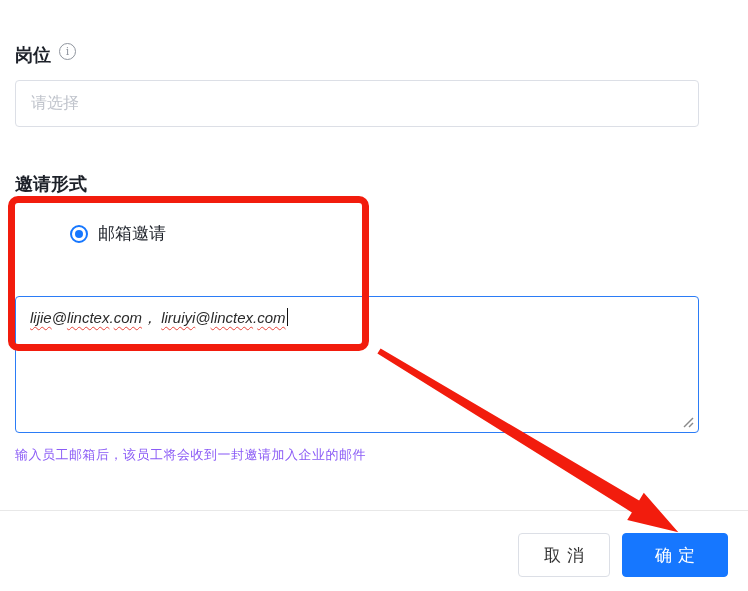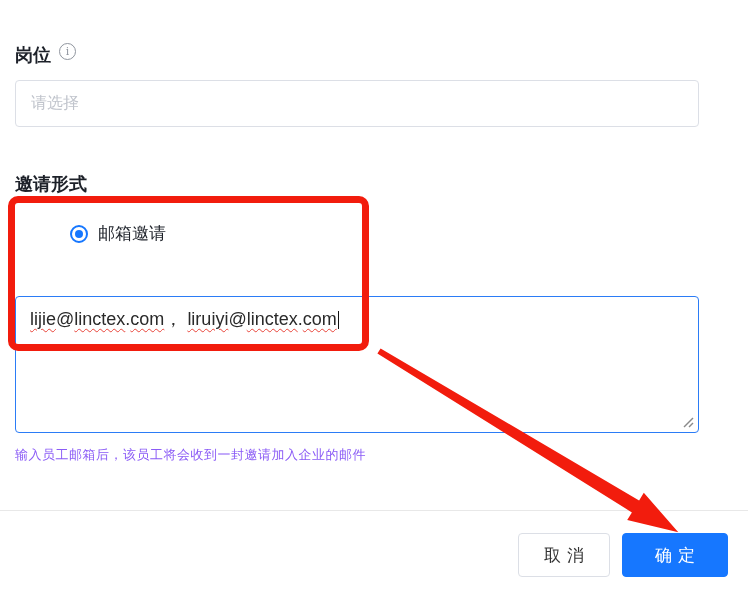--- a/index.html
+++ b/index.html
@@ -32,22 +32,23 @@
   .radio-circle.off { border: 1px solid #d9dce3; }
   .radio-circle.on { border: 2px solid #1677ff; display: flex; align-items: center; justify-content: center; }
   .radio-dot { width: 8px; height: 8px; border-radius: 50%; background: #1677ff; }
   .radio-label { font-size: 17px; color: #1d2129; margin-left: 10px; }
   .radio-gap { width: 48px; }
 
   
   .email-area {
     left: 15px; top: 296px; width: 684px; height: 137px;
     border: 1.5px solid #2b7cf6; border-radius: 4px; background: #fff;
-    padding: 10px 14px; font-size: 18px; color: #2a2a2a; line-height: 1.4;
+    padding: 10px 14px; font-size: 15px; color: #2a2a2a; line-height: 1.4;
     cursor: text;
+    font-style: italic;
   }
   .squiggle { text-decoration-line: underline; text-decoration-style: wavy; text-decoration-color: #e8443a; text-decoration-thickness: 1px; text-underline-offset: 3px; }
   .caret { display: inline-block; width: 1.5px; height: 18px; background: #111; vertical-align: text-bottom; margin-left: 1px; }
   .resize-handle { position: absolute; right: 4px; bottom: 4px; }
 
   
   .helper-text { left: 15px; top: 446px; font-size: 13px; color: #8b5cf6; letter-spacing: 0.5px; }
 
   
   .footer-divider { left: 0; top: 510px; width: 748px; height: 1px; background: #e8e8e8; }

